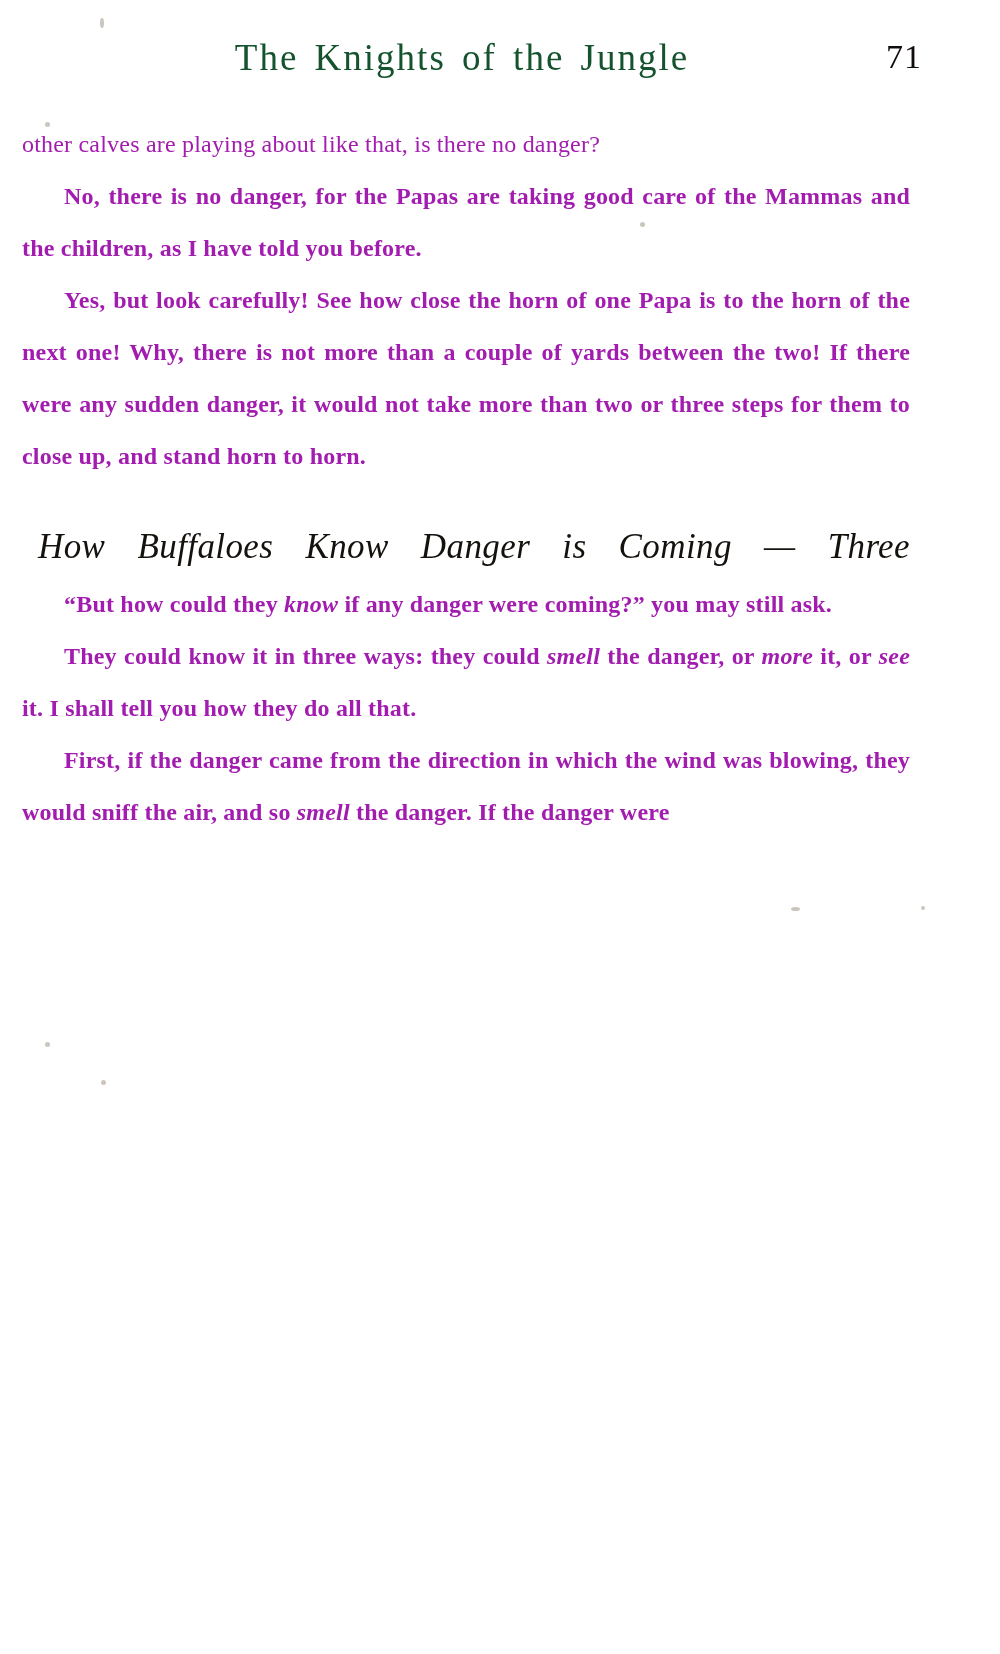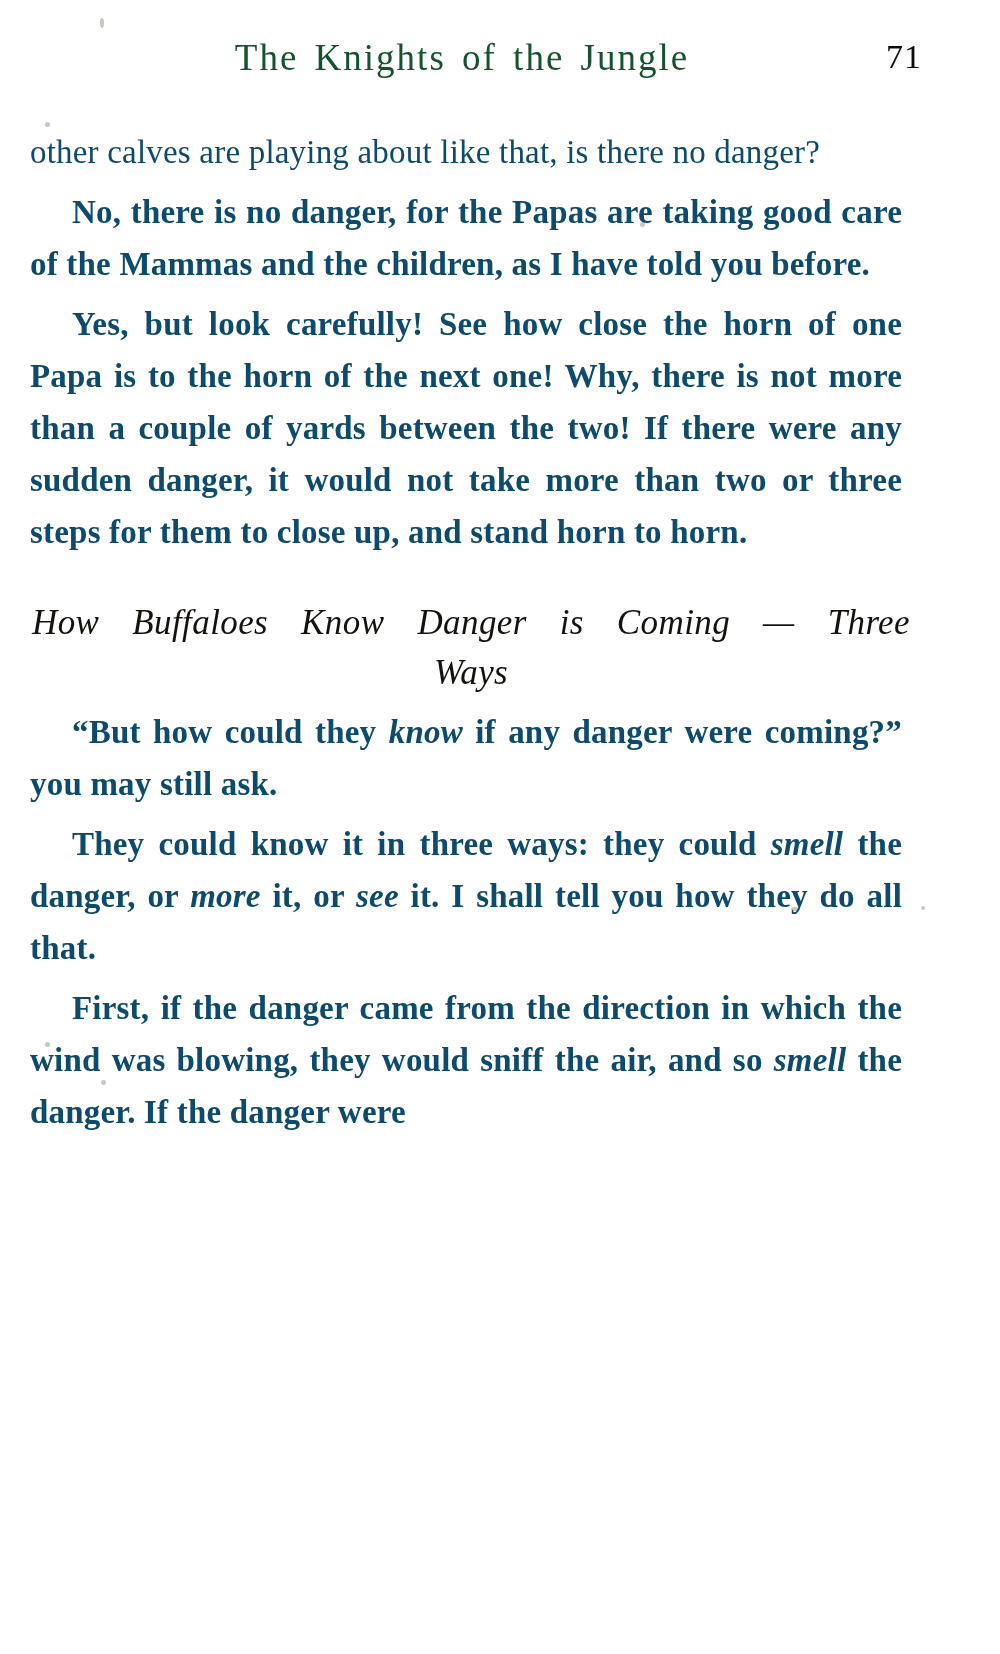--- a/index.html
+++ b/index.html
@@ -53,40 +53,40 @@
   }
 
   
   .textblock {
     position: absolute;
     left: 22px;
     top: 118px;
     width: 888px;
   }
   p.para {
-    margin: 8px;
-    font-size: 33px;
+    margin: 0;
+    font-size: 24px;
     line-height: 52px;
     text-align: justify;
     text-justify: inter-word;
     letter-spacing: 0.2px;
-    color: #0c4a6e;
+    color: #a21caf;
     -webkit-hyphens: none;
     hyphens: none;
   }
   p.indent {
     text-indent: 42px;
     font-weight: bold;
   }
   p.noindent {
     text-indent: 0;
   }
   
   .subhead {
-    margin: 40px 0 6px 10px;
+    margin: 40px 0 6px 16px;
     font-size: 35px;
     line-height: 50px;
     font-style: italic;
     text-align: center;
     letter-spacing: 0.4px;
     color: #15120e;
   }
   .subhead .line1 {
     display: block;
     text-align: justify;
@@ -126,21 +126,20 @@
   </div>
 
   <div class="textblock">
 
     <p class="para noindent">other calves are playing about like that, is there no danger?</p>
     <p class="para indent">No, there is no danger, for the Papas are taking good care of the Mammas and the children, as I have told you before.</p>
     <p class="para indent">Yes, but look carefully! See how close the horn of one Papa is to the horn of the next one! Why, there is not more than a couple of yards between the two! If there were any sudden danger, it would not take more than two or three steps for them to close up, and stand horn to horn.</p>
 
     <div class="subhead">
       <span class="line1">How Buffaloes Know Danger is Coming — Three</span>
-      <span class="line2">Ways</span>
     </div>
 
     <p class="para indent">
       <span>“But how could they </span><i>know</i><span> if any danger were coming?” you may still ask.</span>
     </p>
 
     <p class="para indent">
       <span>They could know it in three ways: they could </span><i>smell</i><span> the danger, or </span><i>more</i><span> it, or </span><i>see</i><span> it.  I shall tell you how they do all that.</span>
     </p>
 

